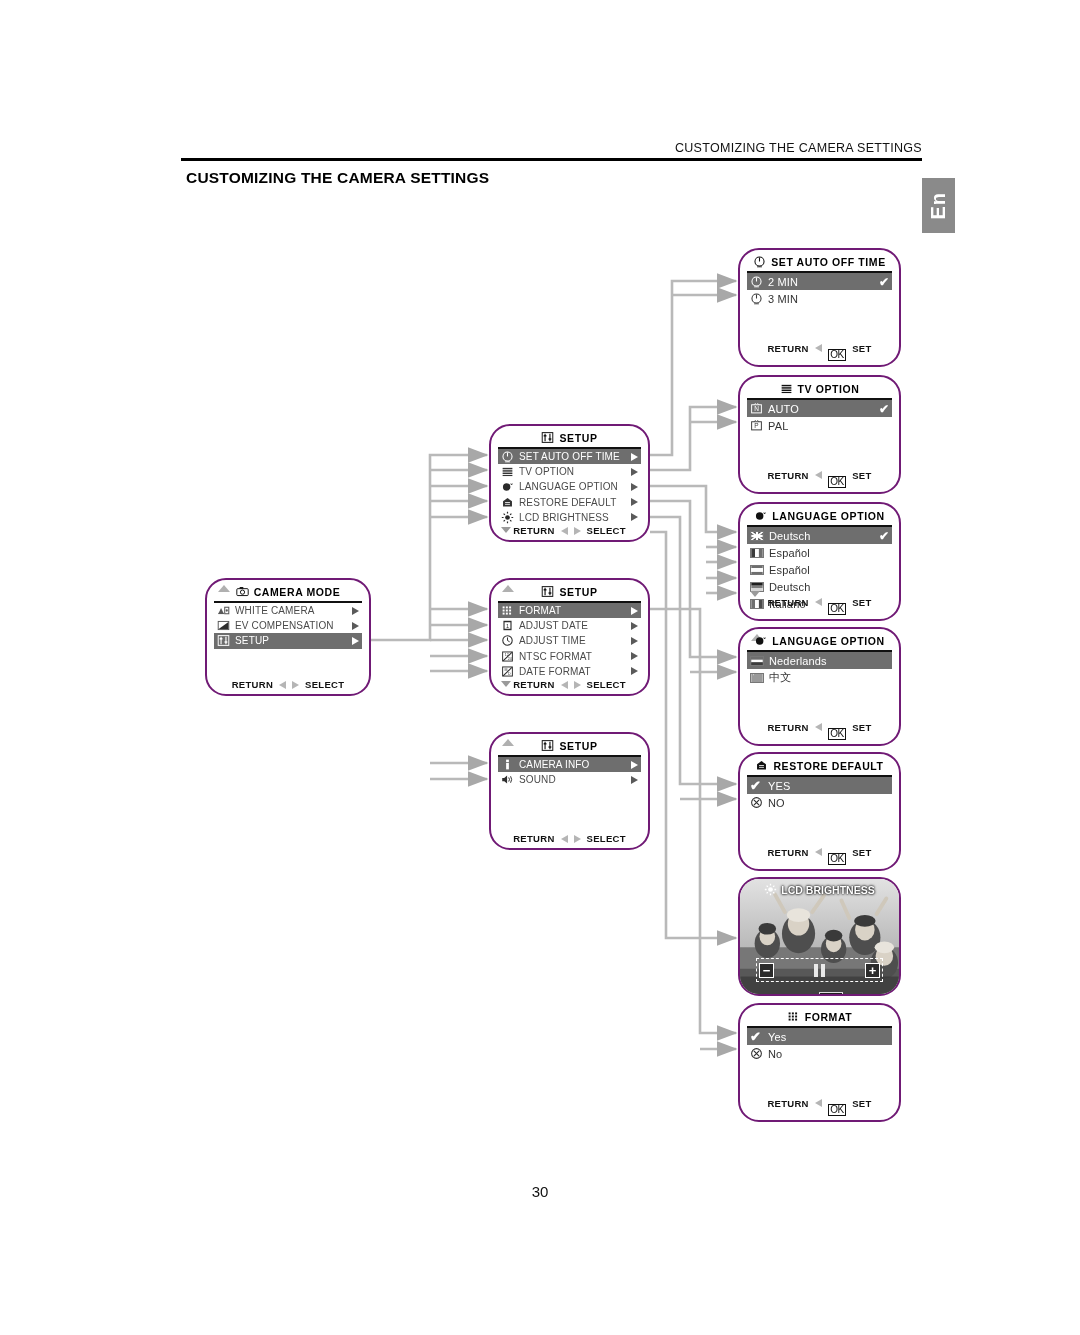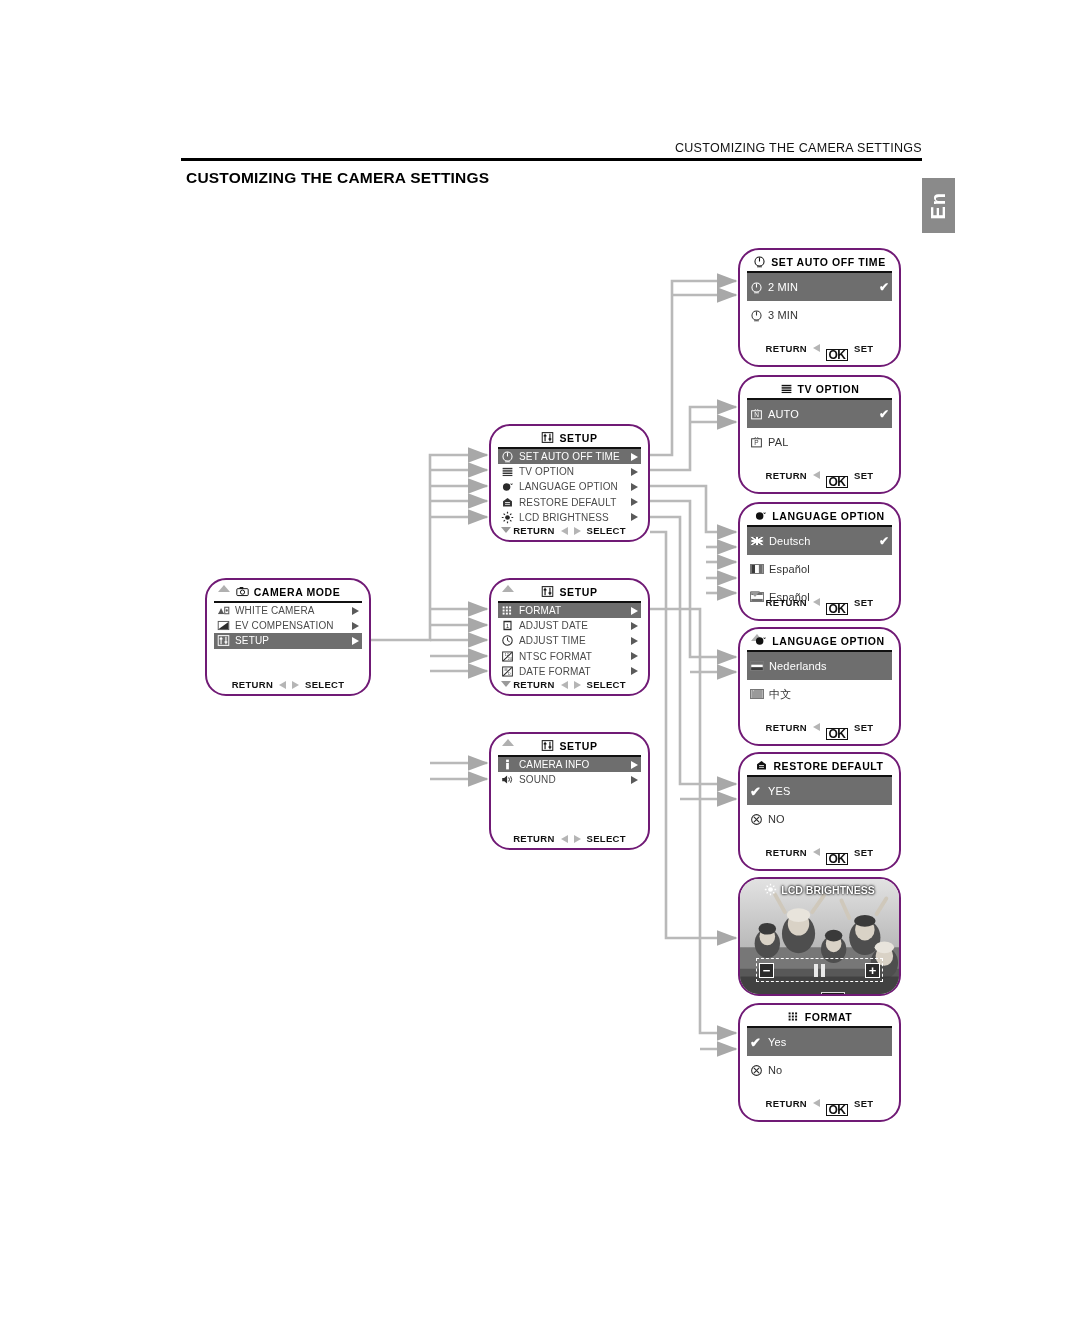--- a/index.html
+++ b/index.html
@@ -55,42 +55,42 @@
     font-size:10px;color:#4a4a4a;padding:0 3px;box-sizing:border-box;
   }
   .row.sel{background:#6e6e6e;color:#fff;}
   .row .lbl{flex:1;white-space:nowrap;letter-spacing:.15px;}
   .row .arrow{
     width:0;height:0;border-left:7px solid #5a5a5a;
     border-top:4.5px solid transparent;border-bottom:4.5px solid transparent;
   }
   .row.sel .arrow{border-left-color:#fff;}
   .row .tick{font-size:12px;font-weight:bold;color:#fff;line-height:1;}
-  .row.big{height:28px;font-size:11px;color:#333;}
+  .row.big{height:17px;font-size:11px;color:#333;}
   .row.big.sel{color:#fff;}
 
   .footer{
     position:absolute;left:0;right:0;bottom:4px;
     display:flex;align-items:center;justify-content:center;gap:6px;
     font-size:9.5px;font-weight:bold;color:#111;letter-spacing:.3px;
   }
   .footer .dn{
     position:absolute;left:10px;top:2px;width:0;height:0;
     border-top:6px solid #9a9a9a;border-left:5px solid transparent;border-right:5px solid transparent;
   }
   .footer .lt{
     width:0;height:0;border-right:7px solid #b5b5b5;
     border-top:4.5px solid transparent;border-bottom:4.5px solid transparent;
   }
   .footer .rt{
     width:0;height:0;border-left:7px solid #b5b5b5;
     border-top:4.5px solid transparent;border-bottom:4.5px solid transparent;
   }
   .okbox{
-    border:1.4px solid #111;font-size:12px;font-weight:bold;padding:0 1.5px;
+    border:1.4px solid #111;font-size:10px;font-weight:normal;padding:0 1.5px;
     line-height:10px;letter-spacing:-.5px;margin-top:14px;
   }
   .up-caret{
     position:absolute;left:11px;top:5px;width:0;height:0;
     border-bottom:7px solid #b0b0b0;border-left:6px solid transparent;border-right:6px solid transparent;
   }
 
   
   .ic{width:13px;height:13px;flex:0 0 13px;display:block;}
   .flag{width:14px;height:10px;flex:0 0 14px;display:block;border:1px solid #777;box-sizing:border-box;}
@@ -130,20 +130,21 @@
 <body>
 
 <div class="page">
 
   <div id="running-head">CUSTOMIZING THE CAMERA SETTINGS</div>
   <div id="head-rule"></div>
   <div id="page-title">CUSTOMIZING THE CAMERA SETTINGS</div>
   <div id="lang-tab">
     <span>En</span>
   </div>
+  <div id="page-number">30</div>
 
   <svg id="wires" viewBox="0 0 1080 1335">
     <defs>
       <marker id="ah" markerWidth="8" markerHeight="8" refX="7.4" refY="3" orient="auto">
         <path d="M0,0 L8,3 L0,6 z" fill="#a8a8a8"></path>
       </marker>
     </defs>
     <g fill="none" stroke="#b9b9b9" stroke-width="2.6" marker-end="url(#ah)">
 
       <path d="M360,640 L430,640 L430,455 L487,455"></path>

